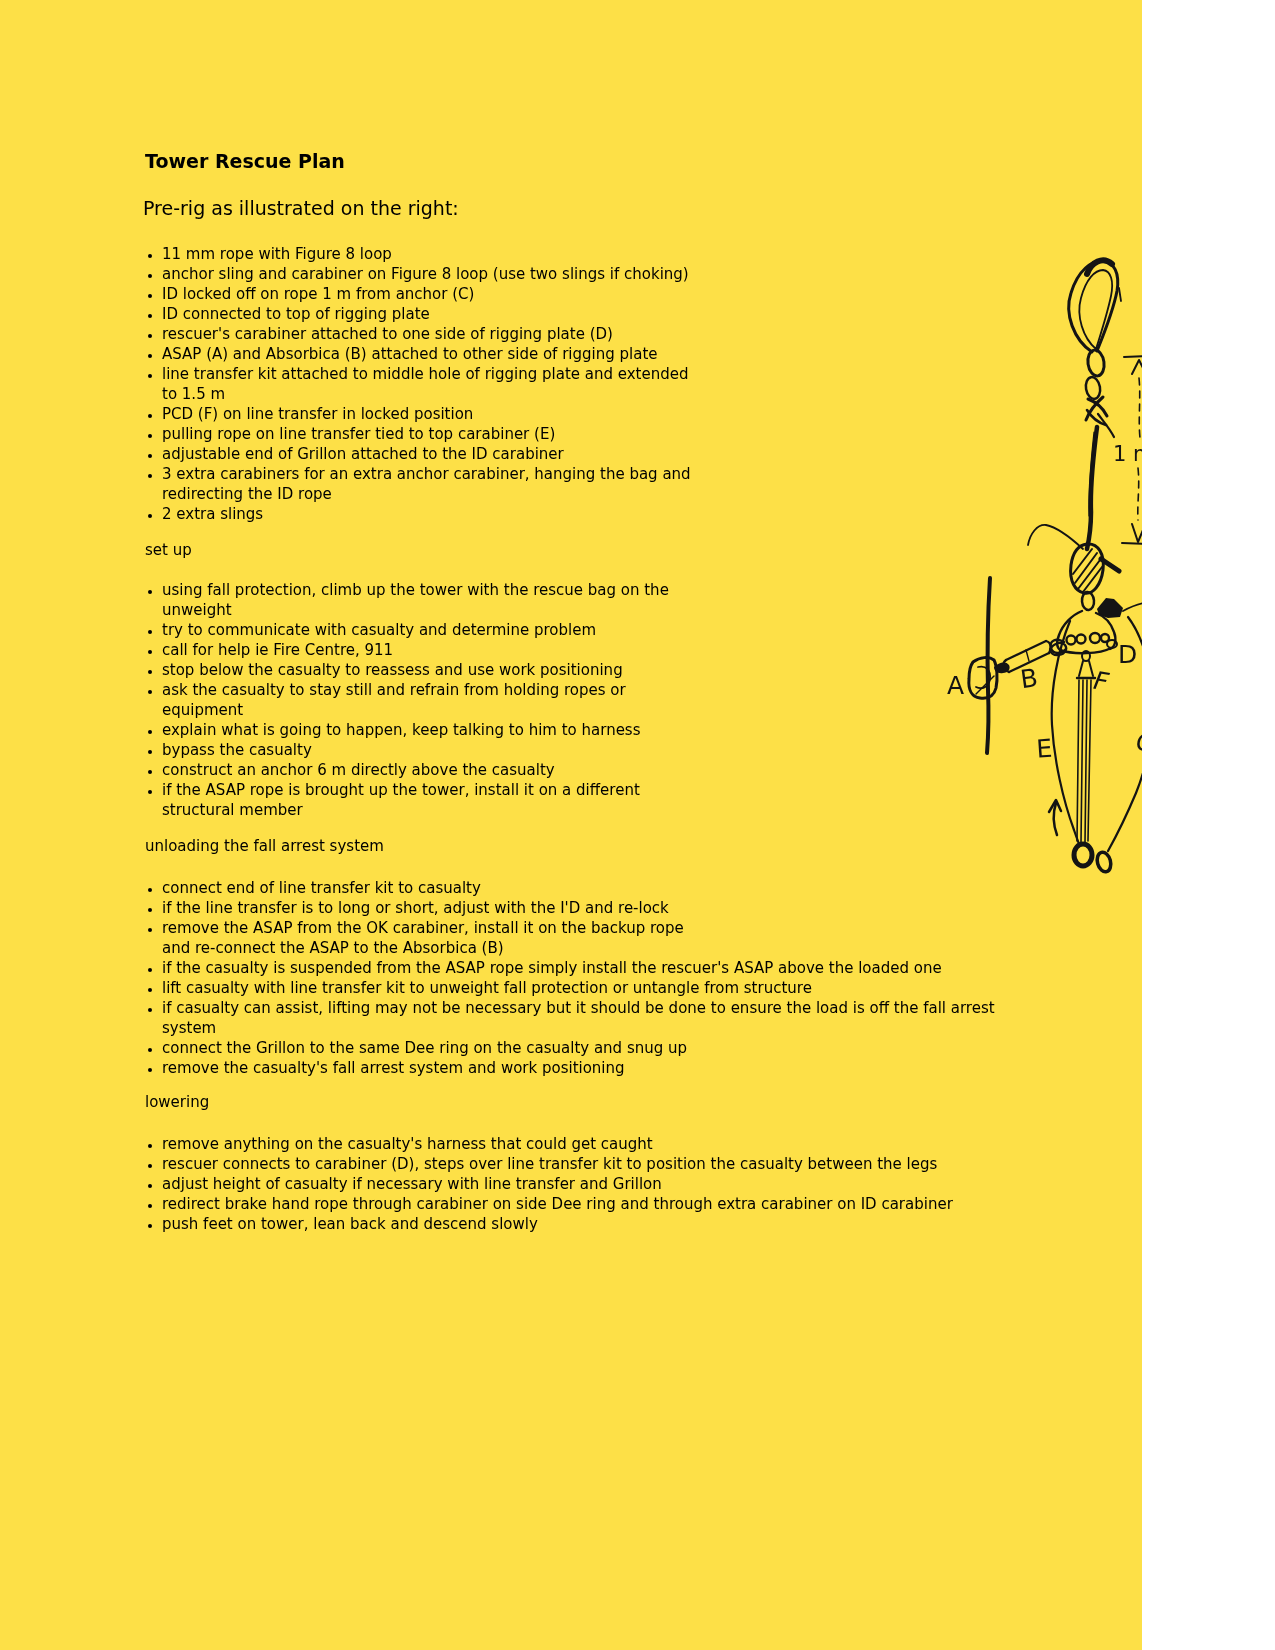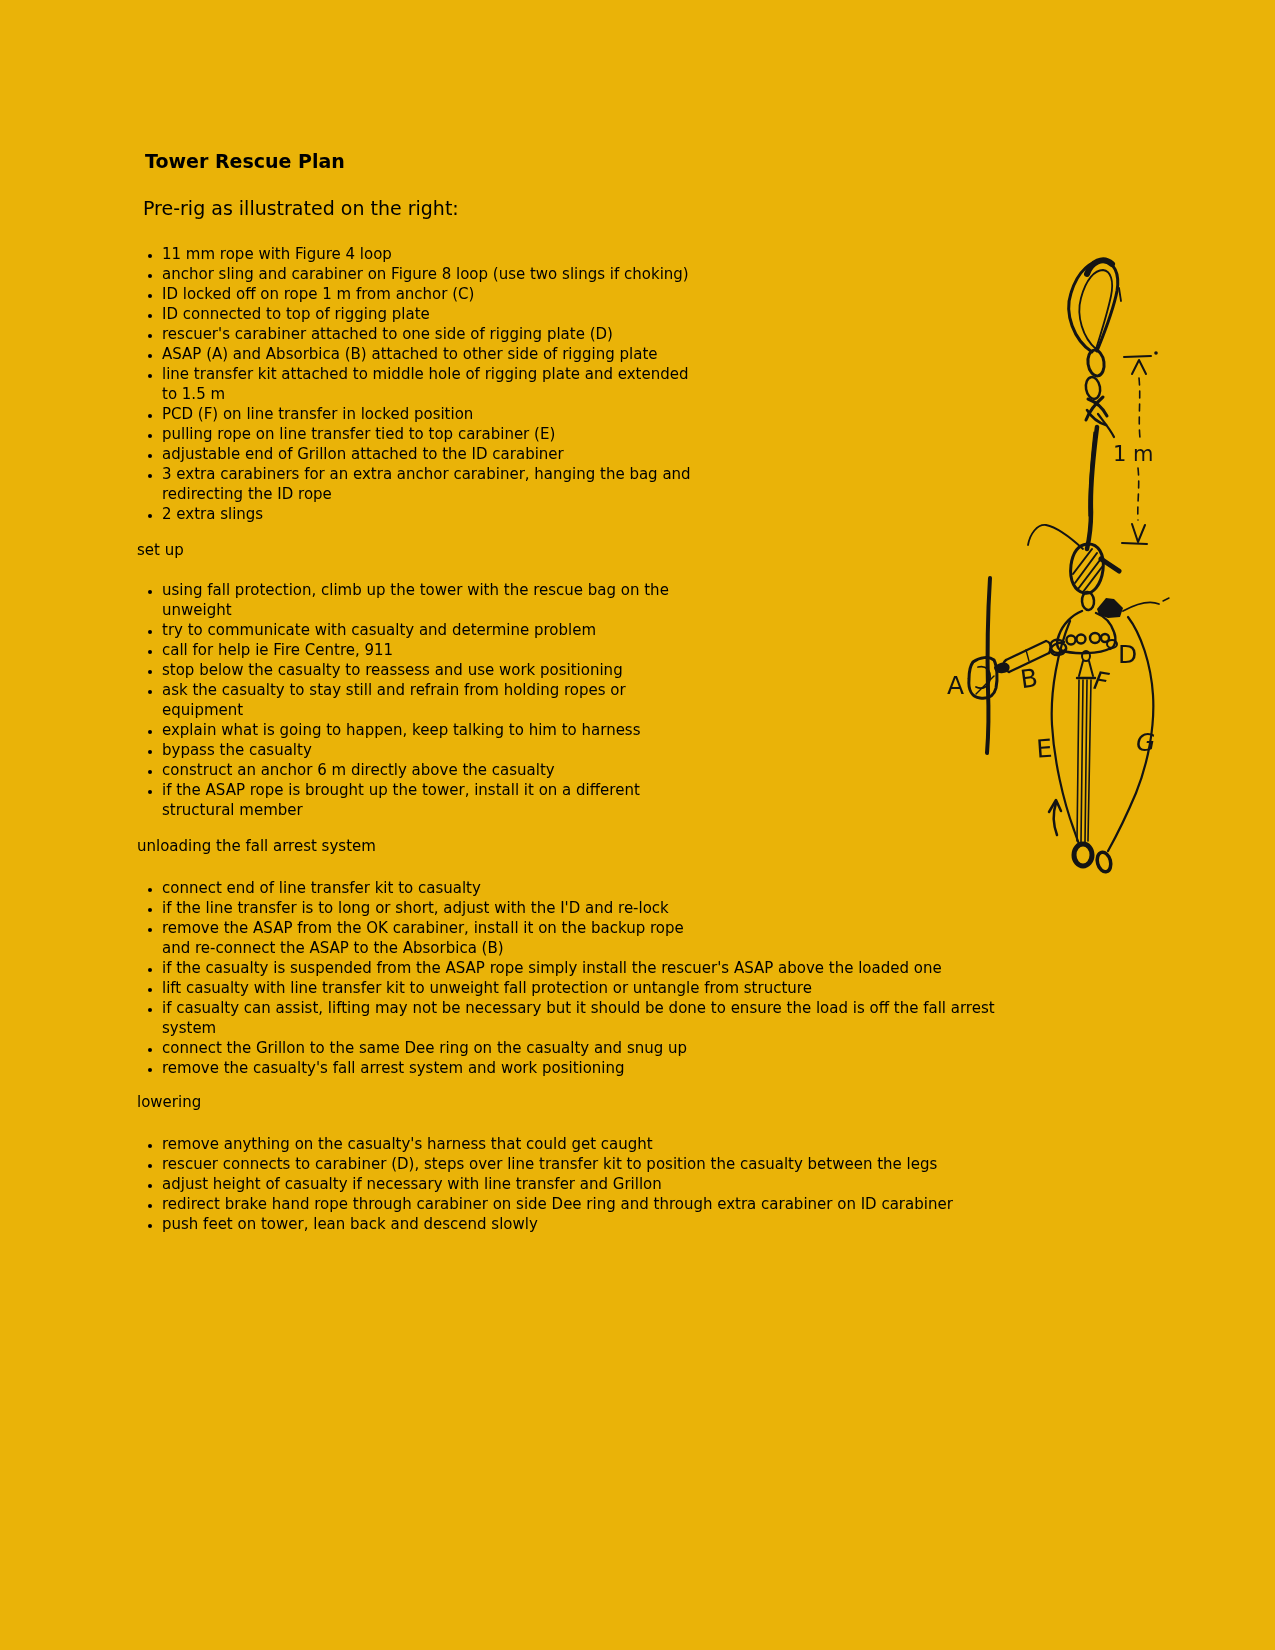--- a/index.html
+++ b/index.html
@@ -1,20 +1,20 @@
 <!DOCTYPE html>
 <html><head>
 <meta charset="utf-8">
 <style>
   html, body { margin: 0; padding: 0; background: #ffffff; }
   .page {
     position: relative;
-    width: 1275px;
+    width: 1142px;
     height: 1650px;
-    background: #eab308;
+    background: #fde047;
     color: #000000;
     font-family: "DejaVu Sans", "Liberation Sans", sans-serif;
     overflow: hidden;
   }
   .title {
     position: absolute;
     left: 145px;
     top: 150px;
     font-size: 19px;
     font-weight: bold;
@@ -22,21 +22,21 @@
   }
   .subtitle {
     position: absolute;
     left: 143px;
     top: 197px;
     font-size: 19px;
     white-space: nowrap;
   }
   .sec-heading {
     position: absolute;
-    left: 137px;
+    left: 145px;
     font-size: 15px;
     white-space: nowrap;
   }
   #setup-heading     { top: 541px; }
   #unloading-heading { top: 837px; }
   #lowering-heading  { top: 1093px; }
   ul.blist {
     position: absolute;
     left: 145px;
     margin: 0;
@@ -69,21 +69,21 @@
 </style>
 </head>
 <body>
 
 <div class="page">
 
   <div class="title">Tower Rescue Plan</div>
   <div class="subtitle">Pre-rig as illustrated on the right:</div>
 
   <ul class="blist" id="prerig-list">
-    <li><span>11 mm rope with Figure 4 loop</span></li>
+    <li><span>11 mm rope with Figure 8 loop</span></li>
     <li><span>anchor sling and carabiner on Figure 8 loop (use two slings if choking)</span></li>
     <li><span>ID locked off on rope 1 m from anchor (C)</span></li>
     <li><span>ID connected to top of rigging plate</span></li>
     <li><span>rescuer's carabiner attached to one side of rigging plate (D)</span></li>
     <li><span>ASAP (A) and Absorbica (B) attached to other side of rigging plate</span></li>
     <li><span>line transfer kit attached to middle hole of rigging plate and extended</span><span class="cont">to 1.5 m</span></li>
     <li><span>PCD (F) on line transfer in locked position</span></li>
     <li><span>pulling rope on line transfer tied to top carabiner (E)</span></li>
     <li><span>adjustable end of Grillon attached to the ID carabiner</span></li>
     <li><span>3 extra carabiners for an extra anchor carabiner, hanging the bag and</span><span class="cont">redirecting the ID rope</span></li>

